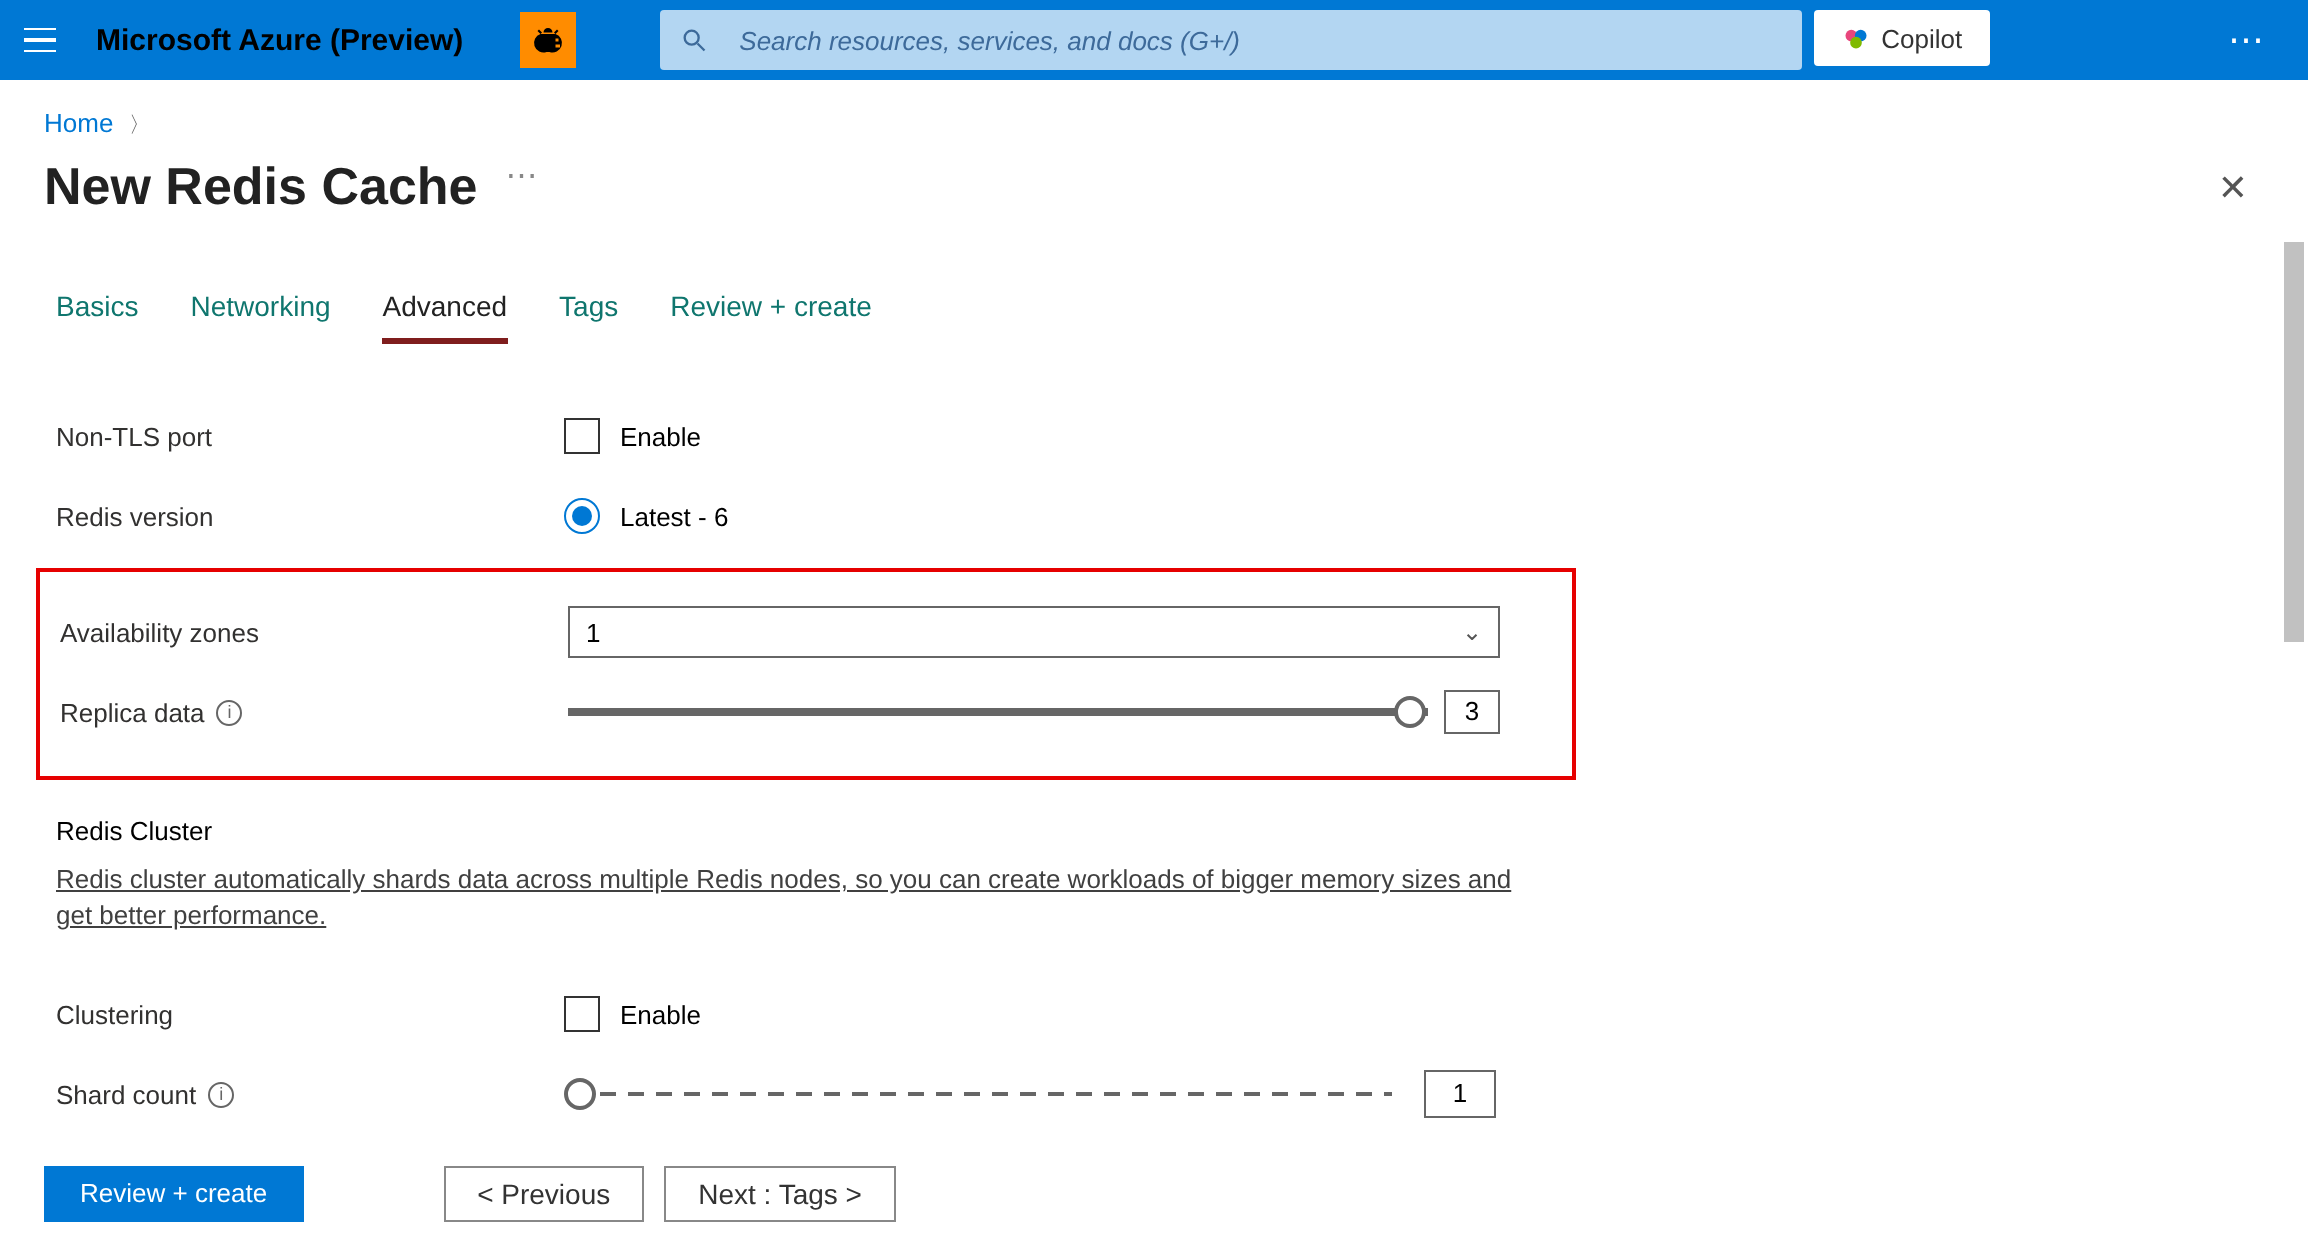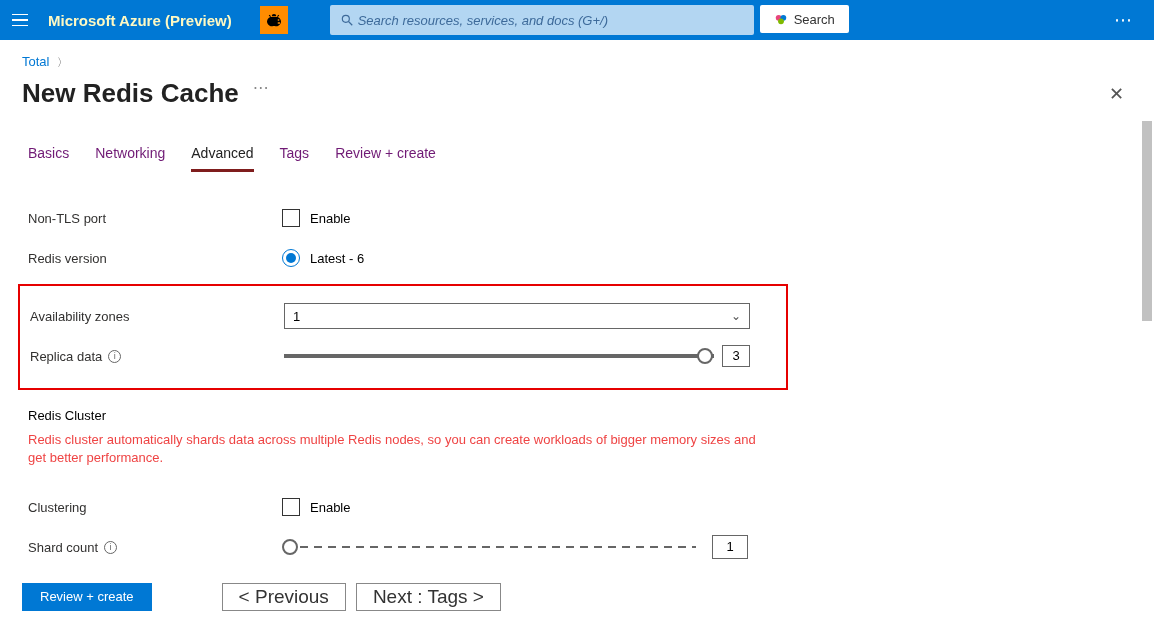--- a/index.html
+++ b/index.html
@@ -2,25 +2,25 @@
 <html><head>
 <meta charset="utf-8">
 <style>
 * { box-sizing: border-box; margin: 0; padding: 0; font-family: "Segoe UI", Arial, sans-serif; }
 body { width: 1154px; height: 624px; overflow: hidden; background: #fff; position: relative; }
 
 
 .topbar { height: 40px; background: #0078d4; display: flex; align-items: center; padding: 0 12px; gap: 12px; }
 .hamburger { width: 20px; height: 20px; display: flex; flex-direction: column; justify-content: center; gap: 4px; cursor: pointer; }
 .hamburger span { height: 1.5px; background: #fff; width: 16px; }
-.brand { color: #fef9c3; font-weight: 600; font-size: 15px; margin-left: 4px; white-space: nowrap; }
+.brand { color: #000000; font-weight: 600; font-size: 15px; margin-left: 4px; white-space: nowrap; }
 .bug-btn { width: 28px; height: 28px; background: #ff8c00; display: flex; align-items: center; justify-content: center; margin-left: 16px; cursor: pointer; }
 .bug-btn svg { width: 18px; height: 18px; }
 .search-wrap { flex: 1; display: flex; justify-content: flex-start; margin-left: 30px; }
-.search-box { width: 424px; height: 30px; background: #b3d6f2; border-radius: 2px; display: flex; align-items: center; padding: 0 10px; gap: 4px; }
+.search-box { width: 571px; height: 30px; background: #b3d6f2; border-radius: 2px; display: flex; align-items: center; padding: 0 10px; gap: 16px; }
 .search-box input { flex: 1; border: none; background: transparent; outline: none; font-size: 13px; font-style: italic; color: #2d5a8a; }
 .search-box input::placeholder { color: #3d6a9a; font-style: italic; }
 .copilot-btn { height: 28px; padding: 0 14px; background: #fff; border: none; border-radius: 2px; display: flex; align-items: center; gap: 6px; font-size: 13px; color: #333; cursor: pointer; margin-left: 6px; }
 .copilot-icon { width: 14px; height: 14px; }
 .more-dots { color: #fff; font-size: 18px; margin-left: auto; cursor: pointer; letter-spacing: 2px; padding: 0 8px; }
 
 
 .breadcrumb { padding: 14px 22px 8px; font-size: 13px; }
 .breadcrumb a { color: #0078d4; text-decoration: none; }
 .chev { color: #666; margin-left: 4px; font-size: 11px; }
@@ -32,21 +32,21 @@
 .title-more { color: #888; cursor: pointer; }
 .close-x { font-size: 18px; color: #555; cursor: pointer; padding: 4px 8px; }
 
 
 .content-outer { position: relative; height: 472px; overflow: hidden; }
 .content { padding: 26px 28px 0; position: absolute; inset: 0; overflow-y: auto; }
 .scrollbar-fake { position: absolute; right: 2px; top: 2px; width: 10px; height: 200px; background: #c1c1c1; border-radius: 0; }
 
 
 .tabs { display: flex; gap: 26px; border-bottom: none; margin-bottom: 26px; }
-.tab { font-size: 14px; color: #701a75; padding: 0 0 8px; cursor: pointer; }
+.tab { font-size: 14px; color: #0f766e; padding: 0 0 8px; cursor: pointer; }
 .tab.active { color: #222; font-weight: 400; border-bottom: 3px solid #7f1d1d; }
 
 
 .form-row { display: flex; align-items: center; min-height: 40px; font-size: 13px; }
 .form-label { width: 254px; color: #323130; display: flex; align-items: center; gap: 6px; }
 .form-ctrl { flex: 1; display: flex; align-items: center; gap: 10px; max-width: 470px; }
 .info-icon { width: 13px; height: 13px; border: 1px solid #666; border-radius: 50%; display: inline-flex; align-items: center; justify-content: center; font-size: 9px; color: #666; }
 .checkbox { width: 18px; height: 18px; border: 1px solid #333; background: #fff; cursor: pointer; }
 .chk-label { font-size: 13px; }
 .radio { width: 18px; height: 18px; border: 1px solid #333; border-radius: 50%; display: flex; align-items: center; justify-content: center; cursor: pointer; }
@@ -64,27 +64,27 @@
 .slider-track { position: relative; flex: 1; height: 4px; background: #666; }
 .slider-thumb { position: absolute; top: 50%; transform: translate(-50%, -50%); width: 16px; height: 16px; border: 2px solid #666; border-radius: 50%; background: #fff; cursor: pointer; }
 .slider-val { width: 28px; height: 22px; border: 1px solid #666; text-align: center; font-size: 13px; line-height: 20px; }
 .slider-dashed { position: relative; flex: 1; height: 4px; }
 .slider-dashed::before { content: ''; position: absolute; left: 18px; right: 0; top: 1px; height: 2px; background: repeating-linear-gradient(90deg, #666 0 8px, transparent 8px 14px); }
 .slider-thumb-left { position: absolute; left: 0; top: 50%; transform: translate(0, -50%); width: 16px; height: 16px; border: 2px solid #666; border-radius: 50%; background: #fff; cursor: pointer; }
 .slider-val2 { width: 36px; height: 24px; border: 1px solid #666; text-align: center; font-size: 13px; line-height: 22px; margin-left: 8px; }
 
 
 .section-title { font-size: 13px; font-weight: 400; margin: 4px 0 8px; }
-.section-desc { font-size: 13px; color: #ef4444; max-width: 730px; line-height: 1.4; margin-bottom: 20px; }
+.section-desc { font-size: 13px; color: #404040; max-width: 730px; line-height: 1.4; margin-bottom: 20px; text-decoration: underline; }
 .totalsize-wrap { width: 466px; display: flex; justify-content: flex-end; }
 
 
 .footer { position: absolute; left: 0; right: 0; bottom: 0; height: 56px; border-top: 1px solid #fff; display: flex; align-items: center; padding: 0 22px; gap: 10px; background: #fff; }
 .btn-primary { background: #0078d4; color: #fff; border: none; height: 28px; padding: 0 18px; font-size: 13px; cursor: pointer; }
-.btn-secondary { background: #fff; color: #333; border: 1px solid #888; height: 28px; padding: 0 16px; font-size: 19px; cursor: pointer; }
+.btn-secondary { background: #fff; color: #333; border: 1px solid #888; height: 28px; padding: 0 16px; font-size: 14px; cursor: pointer; }
 .footer-gap { width: 50px; }
 </style>
 </head>
 <body>
 
 <div class="topbar">
   <div class="hamburger">
     <span></span>
       <span></span>
       <span></span>
@@ -102,28 +102,28 @@
           <line x1="15" y1="15" x2="21" y2="21" stroke="#3d6a9a" stroke-width="2"></line>
         </svg>
       <input type="text" placeholder="Search resources, services, and docs (G+/)" style="">
     </div>
     <button class="copilot-btn">
       <svg class="copilot-icon" viewBox="0 0 24 24">
         <circle cx="8" cy="10" r="5" fill="#e8467c"></circle>
           <circle cx="16" cy="10" r="5" fill="#0078d4"></circle>
           <circle cx="12" cy="16" r="5" fill="#7fba00"></circle>
       </svg>
-      <span>Search</span>
+      <span>Copilot</span>
     </button>
   </div>
   <div class="more-dots">⋯</div>
 </div>
 
 <div class="breadcrumb">
-  <a href="#">Total</a>
+  <a href="#">Home</a>
   <span class="chev">〉</span>
 </div>
 
 <div class="title-row">
   <div class="title-left">
     <h1 class="page-title">New Redis Cache</h1>
     <span class="title-more">⋯</span>
   </div>
   <div class="close-x">✕</div>
 </div>

